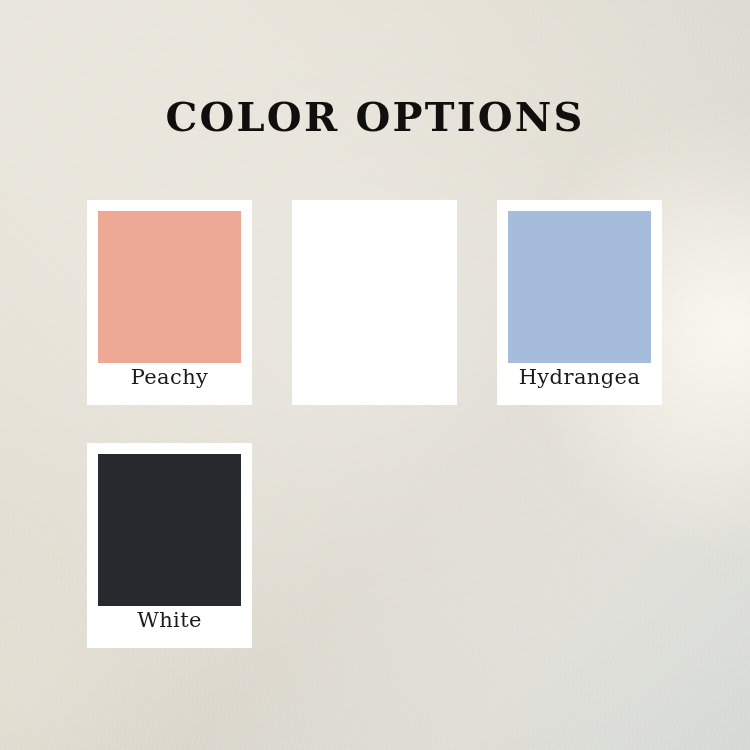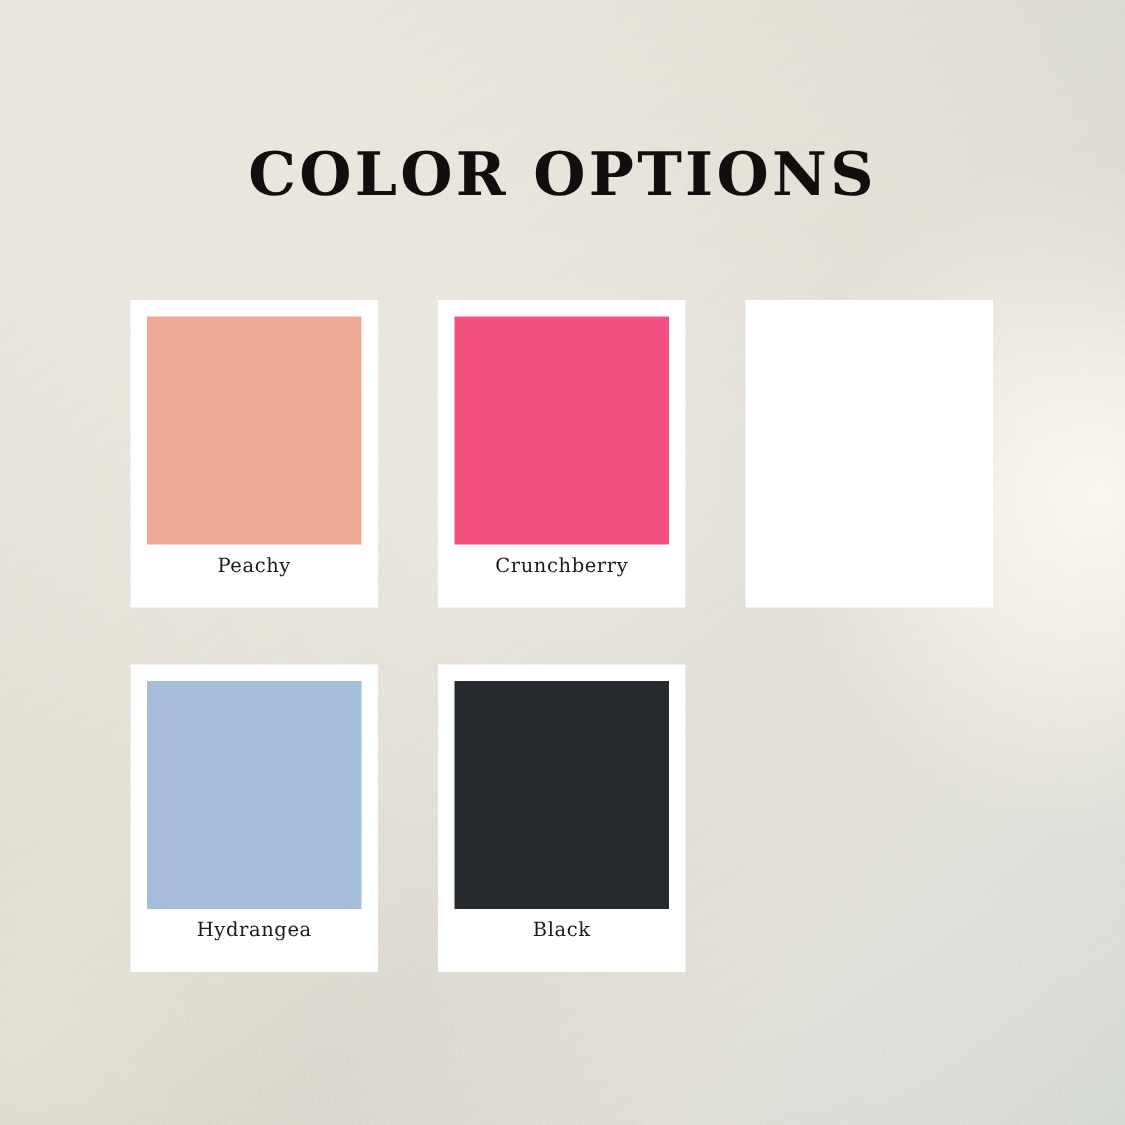--- a/index.html
+++ b/index.html
@@ -140,21 +140,21 @@
     flex: 0 0 auto;
   }
 
   .card-label {
     flex: 1 1 auto;
     display: flex;
     align-items: center;
     justify-content: center;
     font-family: "DejaVu Serif", serif;
     font-weight: 400;
-    font-size: 13px;
+    font-size: 21px;
     letter-spacing: 0.4px;
     color: #1b1b1b;
     white-space: nowrap;
     padding-bottom: 14px;
   }
 </style>
 </head>
 <body>
 
 <div id="canvas">
@@ -169,34 +169,30 @@
 
   <div class="title">COLOR OPTIONS</div>
 
   <div class="grid">
 
     <div class="card">
       <div class="chip" style="background: rgb(237, 168, 150);"></div>
       <div class="card-label">Peachy</div>
     </div>
 
-    <div class="card">
-      <div class="chip" style="background: rgb(242, 80, 126);"></div>
-      <div class="card-label">Crunchberry</div>
-    </div>
 
     <div class="card">
       <div class="chip" style="background: rgb(255, 255, 255);"></div>
     </div>
 
     <div class="card">
       <div class="chip" style="background: rgb(166, 188, 219);"></div>
       <div class="card-label">Hydrangea</div>
     </div>
 
 
     <div class="card">
       <div class="chip" style="background: rgb(38, 41, 46);"></div>
-      <div class="card-label">Black</div>
+      <div class="card-label">White</div>
     </div>
 
   </div>
 </div>
 
 </body></html>

